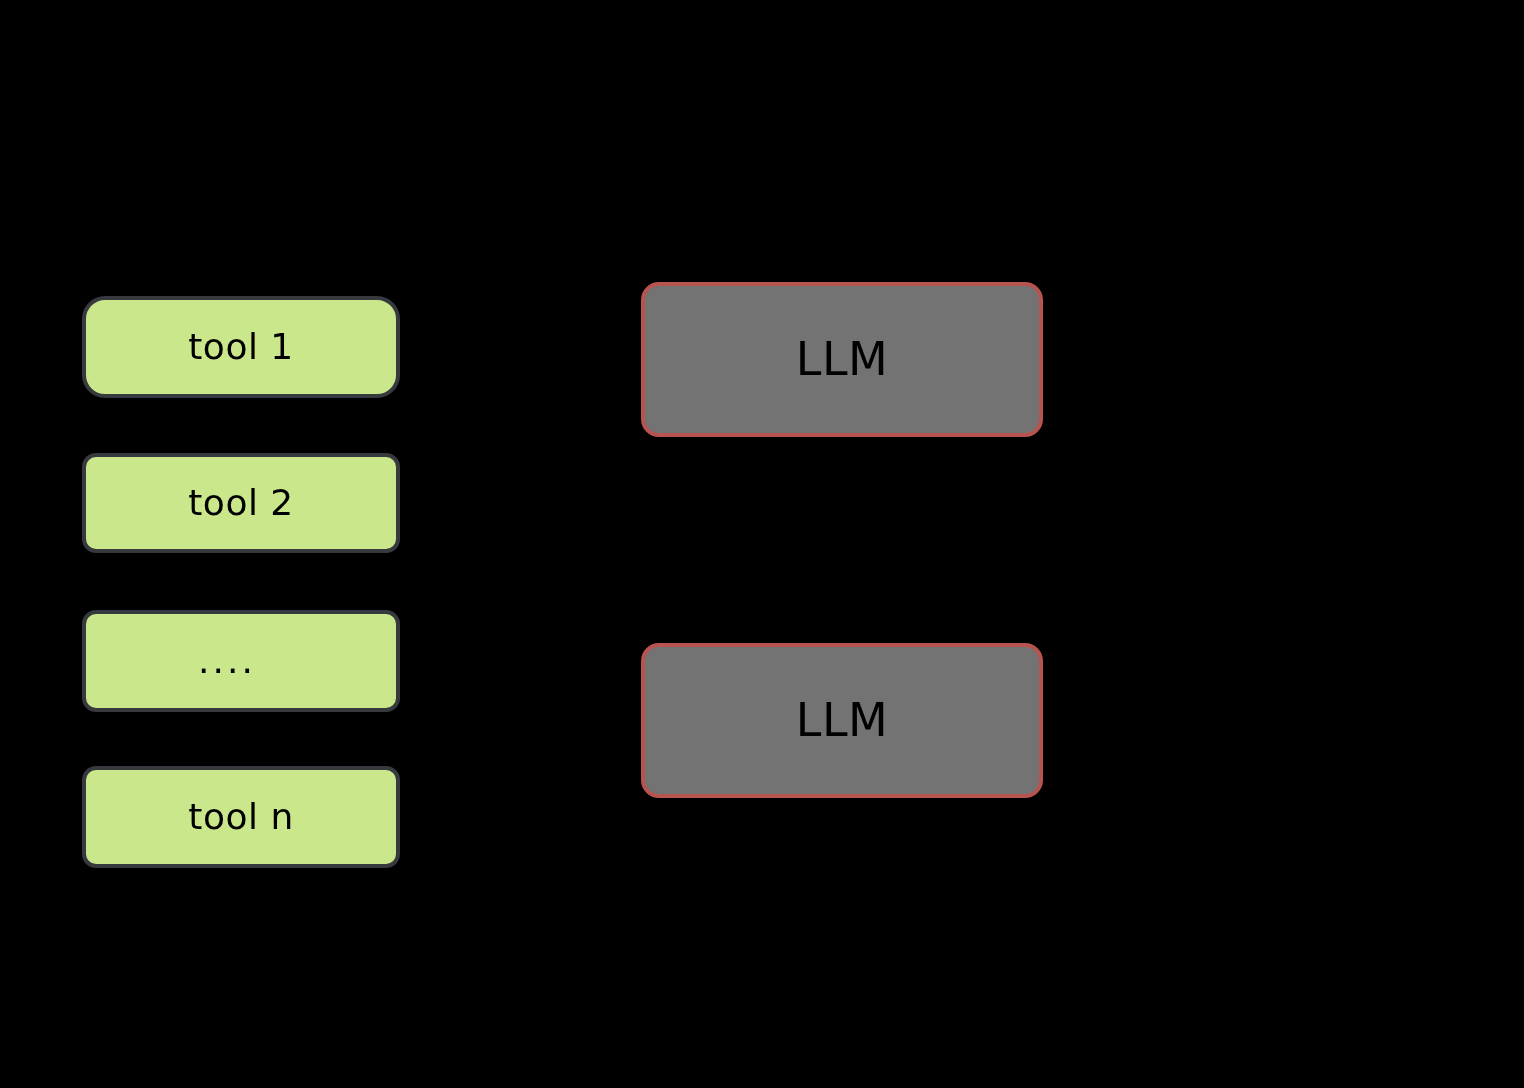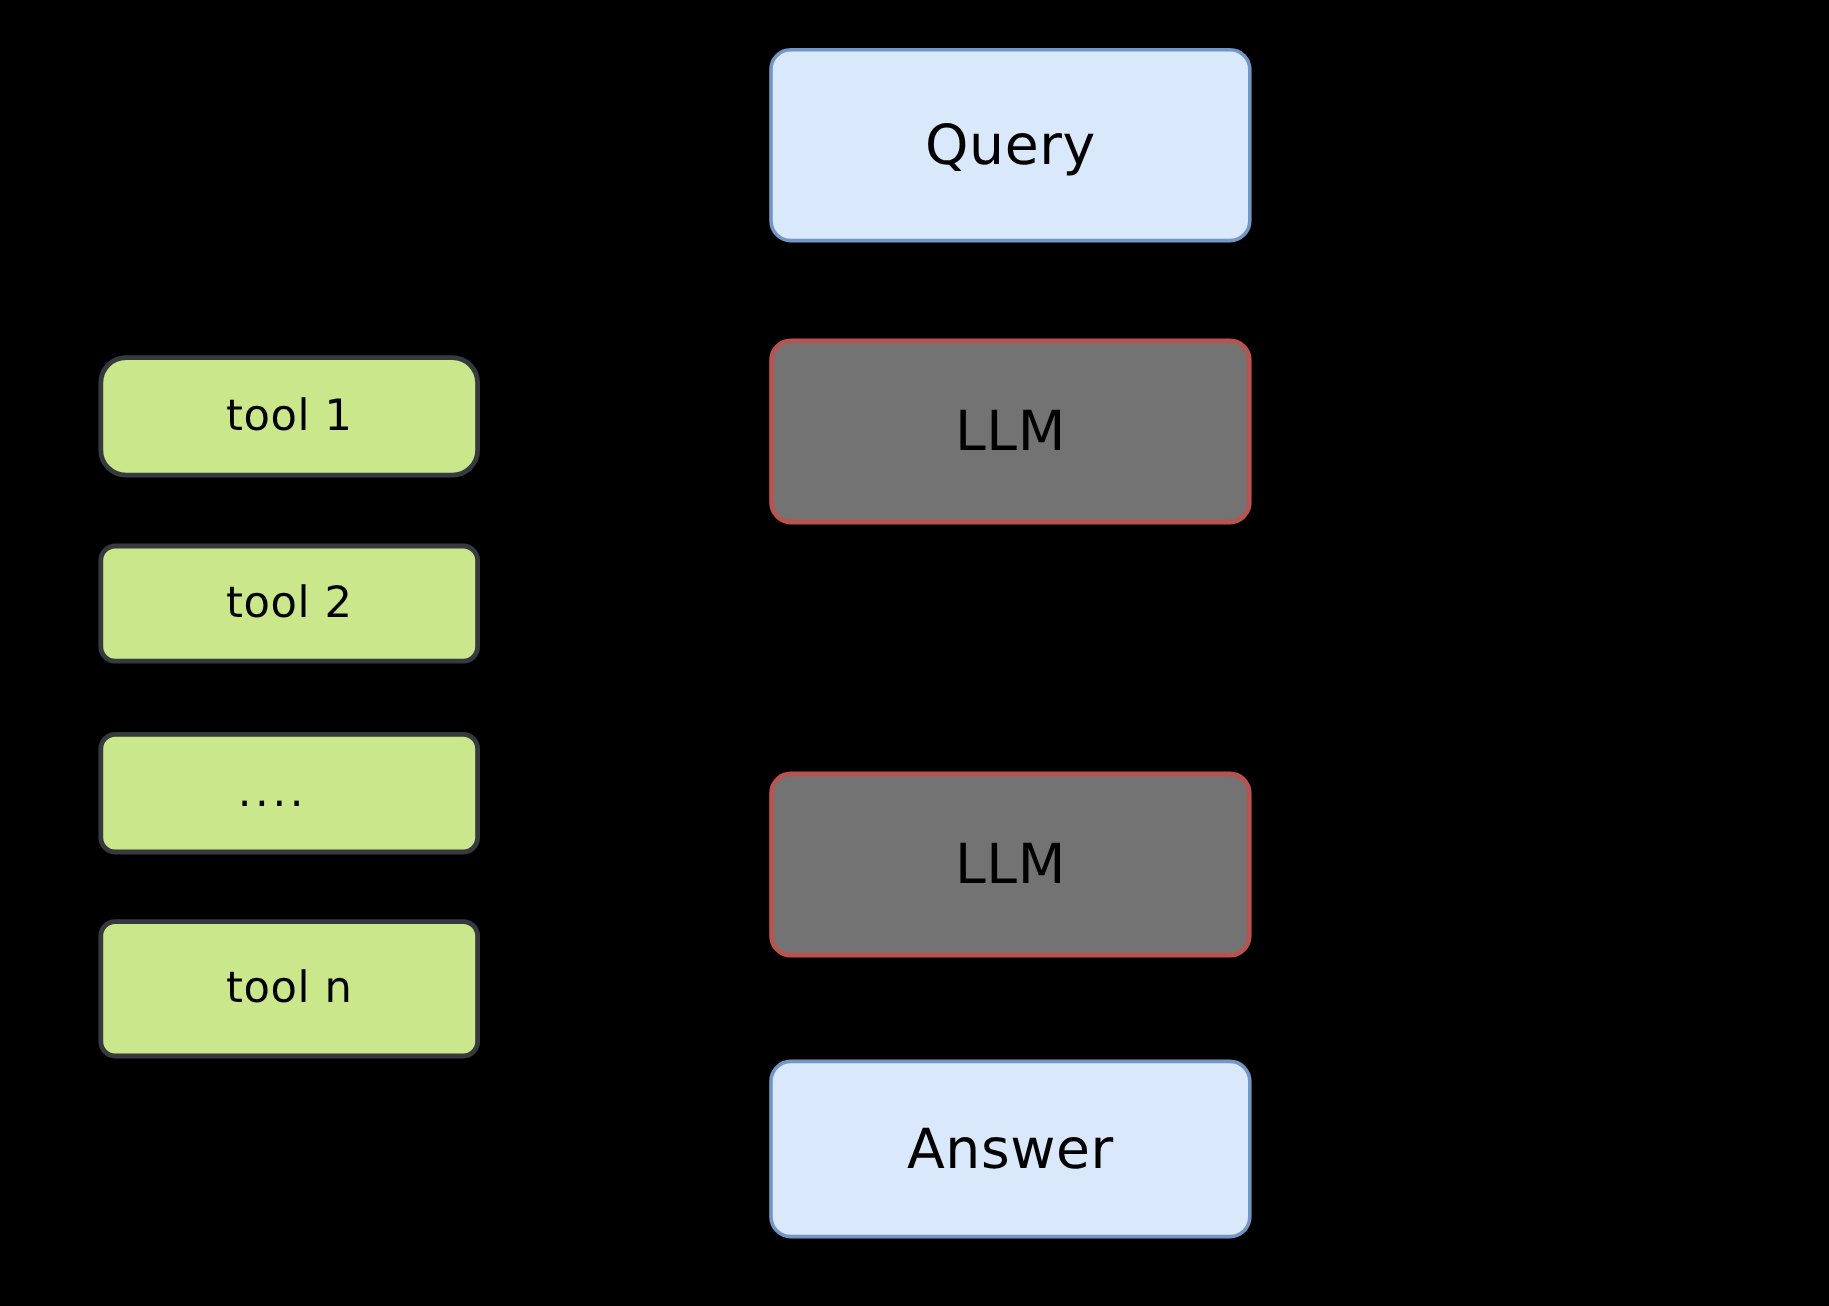--- a/index.html
+++ b/index.html
@@ -75,42 +75,36 @@
 
   
   #query-node   { left: 641px; top: 40px;  width: 402px; height: 162px; }
   #llm-node-1   { left: 641px; top: 282px; width: 402px; height: 155px; }
   #llm-node-2   { left: 641px; top: 643px; width: 402px; height: 155px; }
   #answer-node  { left: 641px; top: 883px; width: 402px; height: 149px; }
 
   #tool-node-0  { left: 82px;  top: 296px; width: 318px; height: 102px; border-radius: 23px; }
   #tool-node-1  { left: 82px;  top: 453px; width: 318px; height: 100px; }
   #tool-node-2  { left: 82px;  top: 610px; width: 318px; height: 102px; }
-  #tool-node-3  { left: 82px;  top: 766px; width: 318px; height: 116px; }
+  #tool-node-3  { left: 82px;  top: 766px; width: 318px; height: 102px; }
 </style>
 </head>
 <body>
 
 <div id="canvas">
 
-  <div class="node node--io" id="query-node">
-    <span class="node-label">Query</span>
-  </div>
 
   <div class="node node--model" id="llm-node-1">
     <span class="node-label">LLM</span>
   </div>
 
   <div class="node node--model" id="llm-node-2">
     <span class="node-label">LLM</span>
   </div>
 
-  <div class="node node--io" id="answer-node">
-    <span class="node-label">Answer</span>
-  </div>
 
   <div class="node node--tool" id="tool-node-0">
     <span class="node-label">tool 1</span>
   </div>
 
   <div class="node node--tool" id="tool-node-1">
     <span class="node-label">tool 2</span>
   </div>
 
   <div class="node node--tool node--ellipsis" id="tool-node-2">

